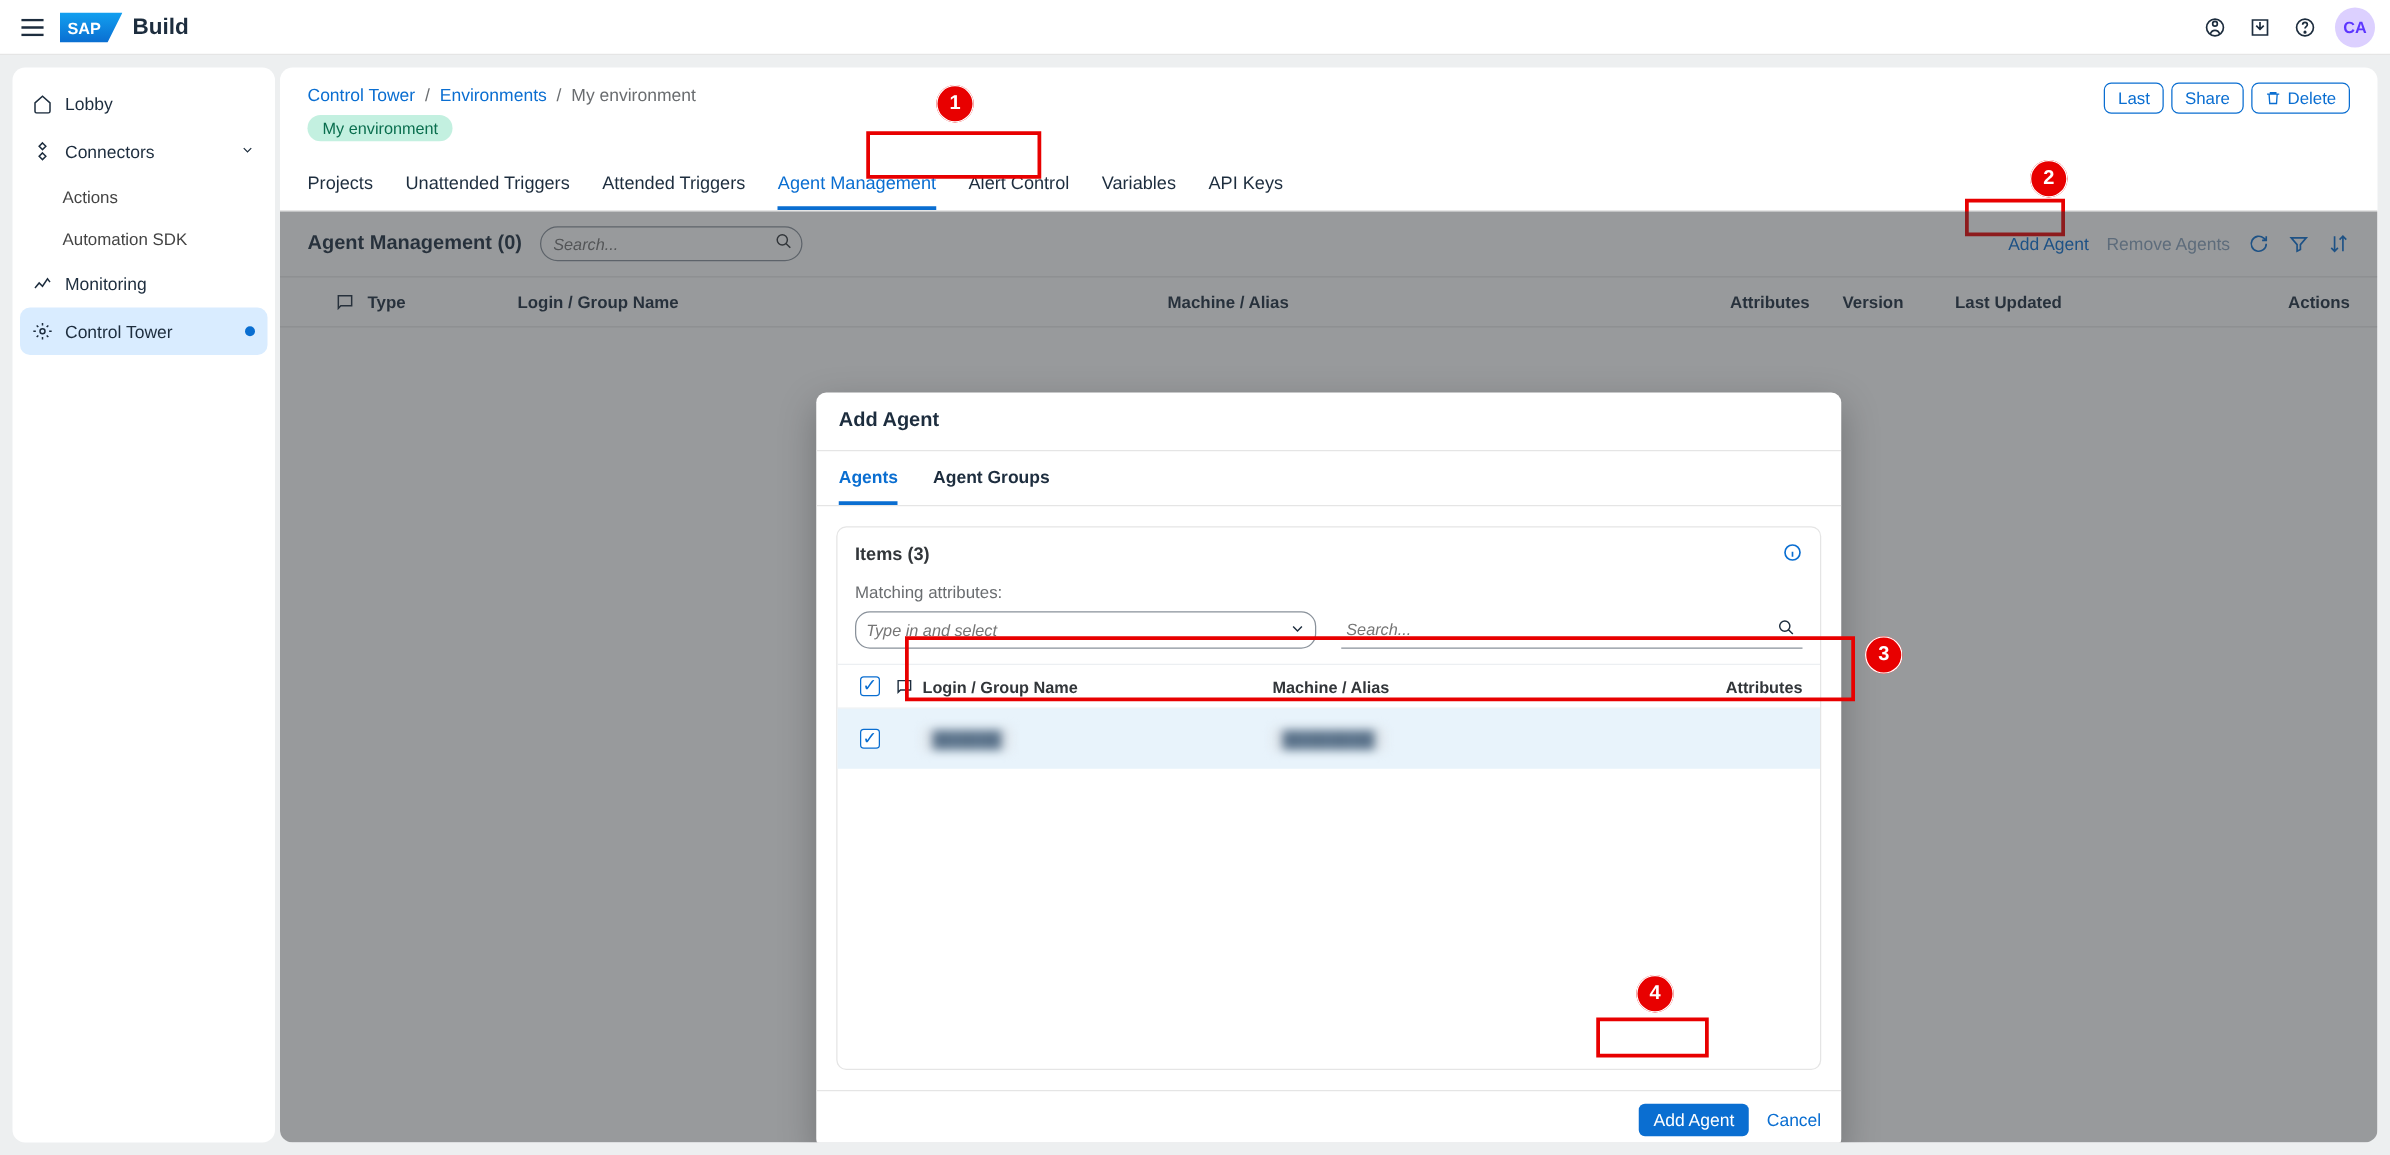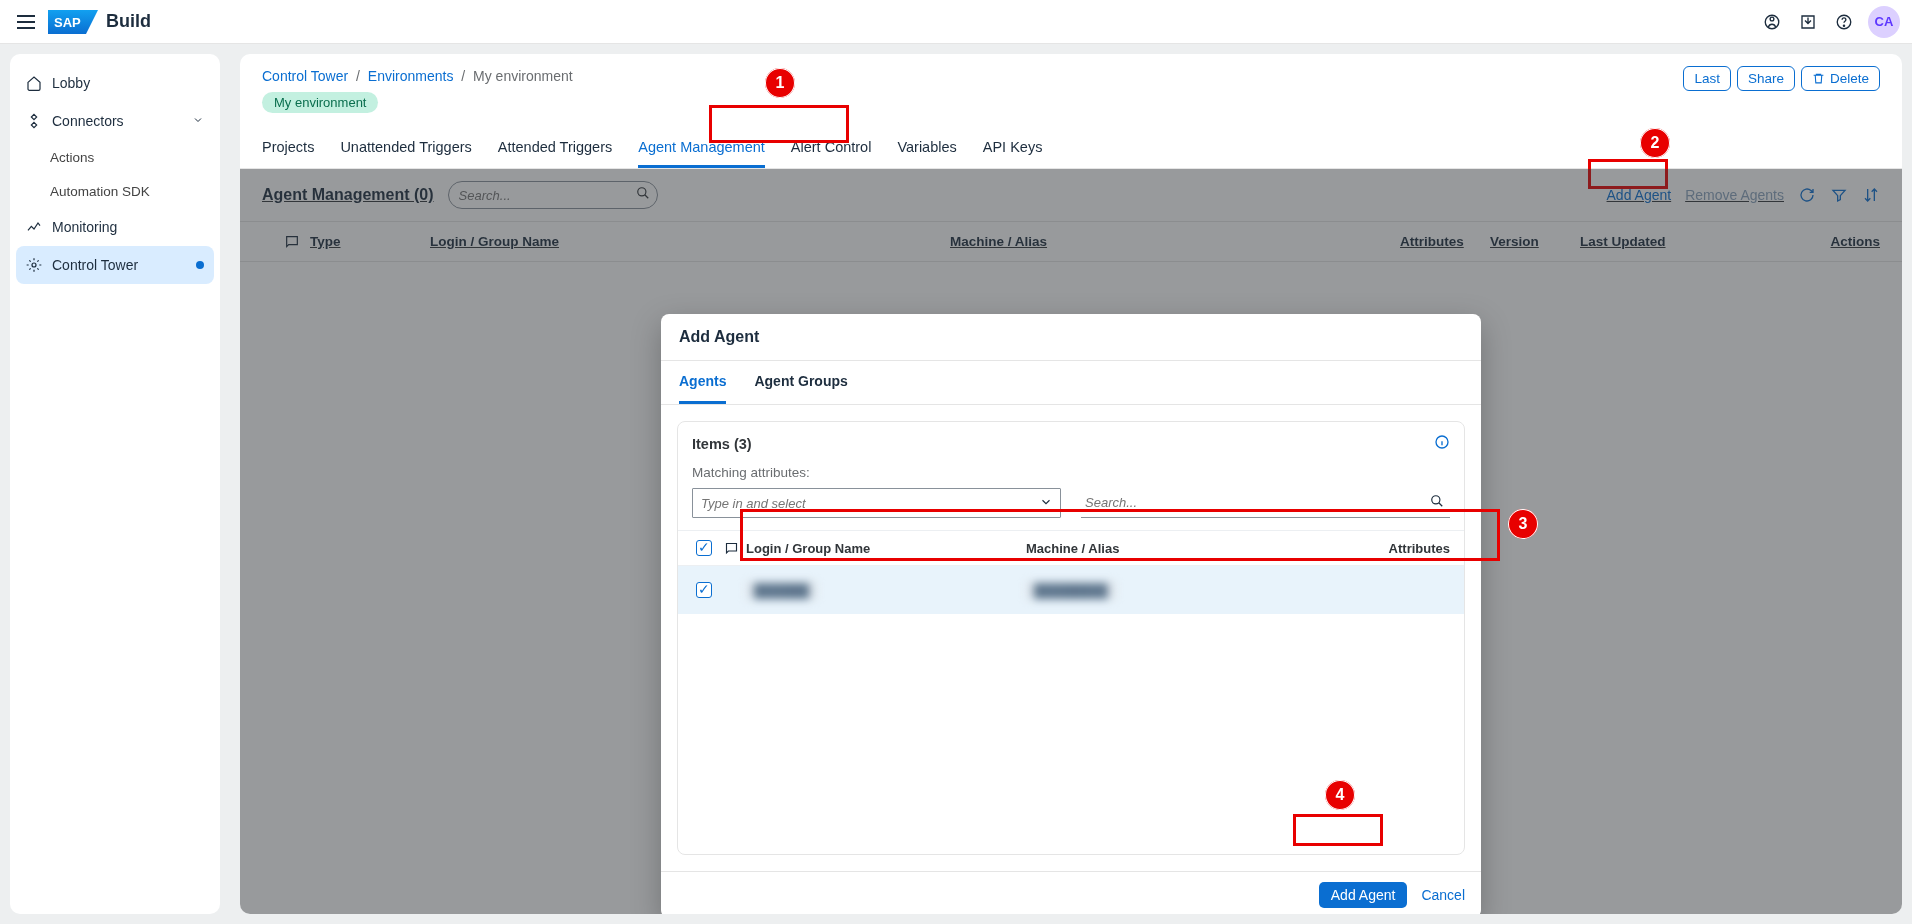--- a/index.html
+++ b/index.html
@@ -9,21 +9,21 @@
   .topbar { height: 44px; background: #fff; display: flex; align-items: center; padding: 0 12px; border-bottom: 1px solid #e5e5e5; }
   .hamburger { width: 28px; height: 28px; display:flex; align-items:center; justify-content:center; cursor:pointer; }
   .sap-logo { margin-left: 8px; display:flex; align-items:center; }
   .sap-logo svg { display:block; }
   .brand-text { font-weight: 700; font-size: 18px; margin-left: 8px; color:#1d2d3e; }
   .topbar-spacer { flex: 1; }
   .top-icon { width: 32px; height: 32px; display:flex; align-items:center; justify-content:center; cursor:pointer; margin-left: 4px; color:#1d2d3e; }
   .avatar { width: 32px; height: 32px; border-radius: 50%; background: #dcd0ff; color: #5d36ff; font-size: 13px; font-weight: 600; display:flex; align-items:center; justify-content:center; margin-left: 8px; }
 
   
-  .page { display: flex; height: calc(924px - 44px); padding: 10px; gap: 20px; }
+  .page { display: flex; height: calc(924px - 44px); padding: 10px; gap: 4px; }
 
   
   .sidebar { width: 210px; background: #fff; border-radius: 10px; padding: 10px 6px; }
   .side-item { display:flex; align-items:center; gap: 10px; height: 38px; border-radius: 8px; padding: 0 10px; cursor:pointer; color:#1d2d3e; font-size: 14px; }
   .side-item.active { background: #d9ecff; color:#1d2d3e; }
   .side-sub { padding-left: 34px; font-size: 13.5px; color:#444; cursor:pointer; height: 34px; display:flex; align-items:center; border-radius:8px; }
   .nav-dot { width:8px; height:8px; border-radius:50%; background:#0a6ed1; margin-left:auto; }
   .chev { margin-left:auto; color:#32363a; }
 
   
@@ -37,21 +37,21 @@
   .header-actions { margin-left:auto; margin-top:-24px; display:flex; gap:6px; }
   .hbtn { border:1px solid #0a6ed1; color:#0a6ed1; background:transparent; border-radius:6px; padding:4px 10px; font-size:13.5px; cursor:pointer; display:inline-flex; align-items:center; gap:5px; }
   .tabs { display:flex; gap: 26px; margin-top: 16px; }
   .tab { font-size: 14.5px; color:#1d2d3e; padding: 10px 0; cursor:pointer; }
   .tab.active { color:#0a6ed1; border-bottom: 3px solid #0a6ed1; }
 
   .tab-highlight { position:absolute; border:3px solid #e80000; pointer-events:none; }
   .annot-badge { position:absolute; width:30px; height:30px; border-radius:50%; background:#e80000; color:#fff; font-weight:700; display:flex; align-items:center; justify-content:center; font-size:16px; z-index:60; pointer-events:none; box-shadow:0 0 0 1px #fff inset; }
 
   
-  .content-body { background:#fff; flex:1; border-bottom-left-radius:10px; border-bottom-right-radius:10px; position:relative; overflow:hidden;text-decoration:underline; }
+  .content-body { background:#fff; flex:1; border-bottom-left-radius:10px; border-bottom-right-radius:10px; position:relative; overflow:hidden; }
   .dim-overlay { position:absolute; inset:0; background:rgba(50,54,58,0.5); z-index:10; }
   .toolbar { position:relative; z-index:5; display:flex; align-items:center; padding: 12px 22px; gap:14px; border-bottom:1px solid #e5e5e5; }
   .toolbar .title { font-size:16px; font-weight:700; color:#1d2d3e; }
   .search-box { position:relative; }
   .search-box input { width: 210px; height: 28px; border:1px solid #89919a; border-radius: 14px; padding: 0 30px 0 10px; font-size: 13px; font-style: italic; color:#6a6d70; background:#fff; }
   .search-box .sicn { position:absolute; right:8px; top:5px; color:#32363a; }
   .toolbar-right { margin-left:auto; display:flex; align-items:center; gap:14px; }
   .link { color:#0a6ed1; font-size:14px; cursor:pointer; }
   .link.muted { color:#8aa3bd; cursor:default; }
   .tool-icn { color:#0a6ed1; cursor:pointer; width:18px; height:18px; display:flex; align-items:center; justify-content:center; }
@@ -66,21 +66,21 @@
   .dlg-tabs { display:flex; gap:28px; padding: 0 18px; border-bottom:1px solid #e5e5e5; }
   .dlg-tab { font-size:14px; font-weight:600; padding:12px 0; cursor:pointer; color:#1d2d3e; }
   .dlg-tab.active { color:#0a6ed1; border-bottom: 3px solid #0a6ed1; }
   .dlg-body { padding: 16px; }
   .dlg-panel { border:1px solid #e5e5e5; border-radius:8px; }
   .items-hdr { display:flex; align-items:center; padding: 12px 14px; font-weight:700; font-size:14.5px; }
   .info-icn { margin-left:auto; color:#0a6ed1; }
   .sublabel { font-size:13.5px; color:#6a6d70; padding: 0 14px; }
   .controls-row { display:flex; gap: 20px; padding: 8px 14px 12px 14px; }
   .combo { position:relative; flex:1; }
-  .combo input { width:100%; height:30px; border:1px solid #89919a; border-radius:1px; padding:0 26px 0 8px; font-size:13px; font-style:italic; color:#6a6d70; }
+  .combo input { width:100%; height:30px; border:1px solid #89919a; border-radius:12px; padding:0 26px 0 8px; font-size:13px; font-style:italic; color:#6a6d70; }
   .combo .caret { position:absolute; right:8px; top:7px; color:#1d2d3e; }
   .dlg-search { position:relative; flex:1; }
   .dlg-search input { width:100%; height:30px; border:none; border-bottom:1px solid #89919a; padding:0 28px 0 4px; font-size:13px; font-style:italic; color:#6a6d70; }
   .dlg-search .sicn { position:absolute; right:6px; top:6px; color:#1d2d3e; }
 
   .dlg-table-head { display:flex; align-items:center; height:36px; border-top:1px solid #eceff2; border-bottom:1px solid #eceff2; padding: 0 14px; font-size:13px; font-weight:600; }
   .dlg-table-head .cb { width:24px; display:flex; justify-content:center; }
   .dlg-table-head .icn { width:30px; display:flex; justify-content:center; color:#1d2d3e; }
   .dlg-row { display:flex; align-items:center; height:48px; padding:0 14px; background:#e8f3fb; }
   .dlg-row .cb { width:24px; display:flex; justify-content:center; }

